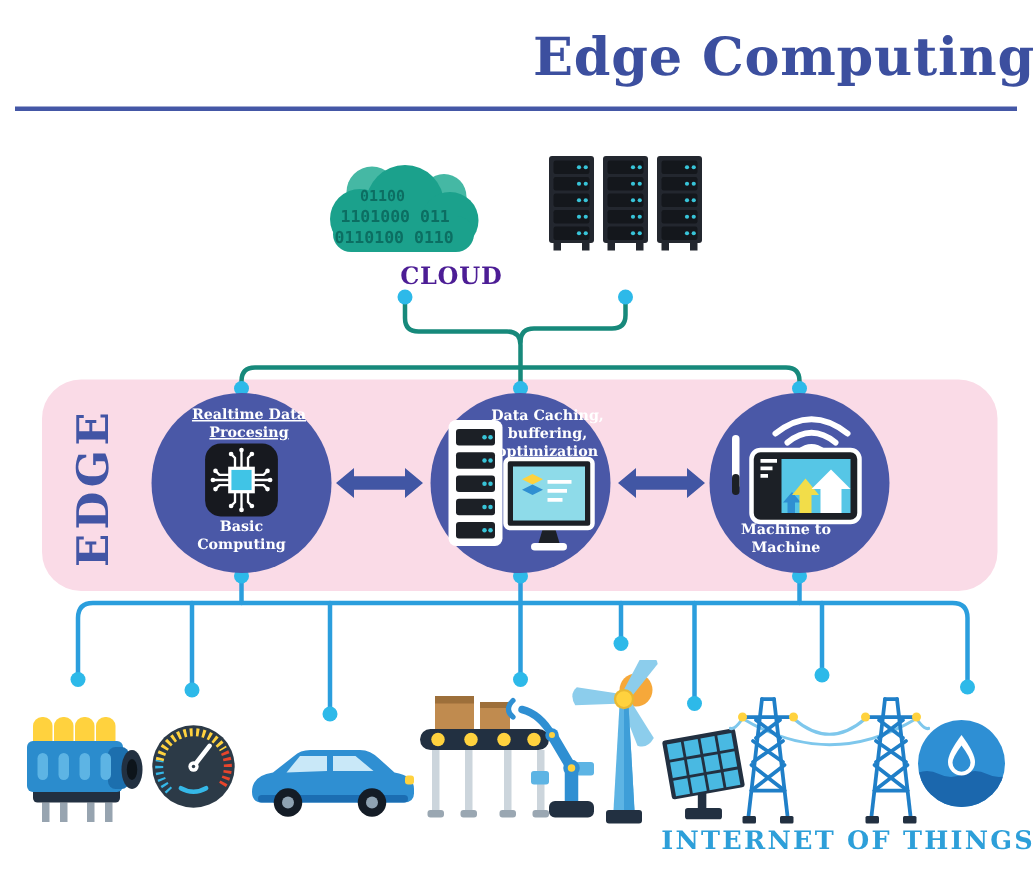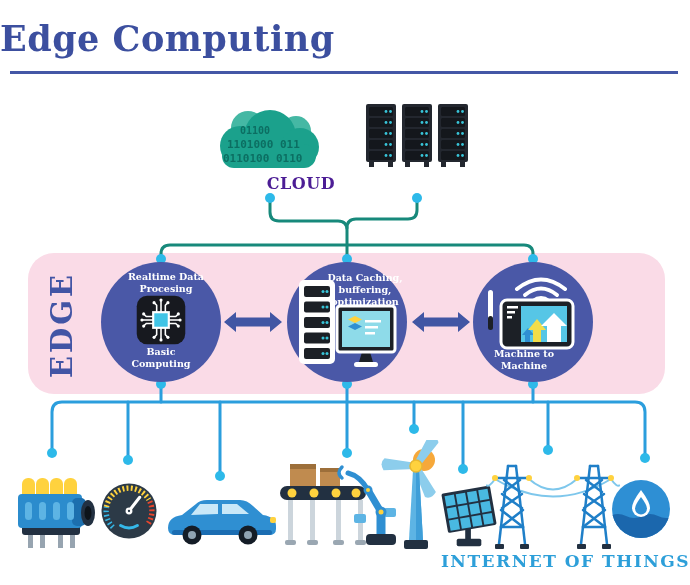--- a/index.html
+++ b/index.html
@@ -1,38 +1,38 @@
 <!DOCTYPE html>
 <html><head>
 <meta charset="utf-8">
 <style>
   html,body{margin:0;padding:0;background:#fff;}
   .canvas{position:relative;width:690px;height:585px;background:#ffffff;overflow:hidden;
           font-family:"DejaVu Serif", serif;}
-  .title{position:absolute;top:18px;left:0;right:0;text-align:left;
+  .title{position:absolute;top:18px;left:0;right:0;text-align:right;
          font-size:35px;font-weight:bold;color:#3c4f9f;letter-spacing:0.5px;}
   .title-rule{position:absolute;top:71px;left:10px;width:668px;height:3px;background:#4457a6;}
   .sky-label{position:absolute;font-weight:bold;font-size:16px;color:#4c1d95;
              text-align:right;letter-spacing:0.5px;font-family:"DejaVu Serif",serif;}
   .cloud-label{left:205px;top:174px;width:130px;}
   .dc-label{left:342px;top:174px;width:150px;}
   .icon-abs{position:absolute;}
   .band{position:absolute;left:28px;top:253px;width:637px;height:141px;
         background:#fadbe7;border-radius:26px;z-index:1;}
   .connectors{position:absolute;left:0;top:0;width:690px;height:585px;z-index:2;}
   .edge-label-wrap{position:absolute;left:30px;top:256px;width:64px;height:138px;
         display:flex;align-items:center;justify-content:center;z-index:3;}
   .edge-label-wrap span{transform:rotate(-90deg);font-size:29px;font-weight:bold;
         color:#4255a5;letter-spacing:3px;white-space:nowrap;}
   .node{position:absolute;top:262px;width:120px;height:120px;border-radius:50%;
         background:#4a58a7;z-index:3;}
   .node1{left:101px;} .node2{left:287px;} .node3{left:473px;}
   .node-label{position:absolute;color:#ffffff;font-weight:bold;font-size:9.5px;
         line-height:1.25;text-align:center;font-family:"DejaVu Serif",serif;}
-  .n1-top{top:9px;left:24px;right:14px;}
+  .n1-top{top:9px;left:24px;right:14px;text-decoration:underline;}
   .n1-bottom{bottom:12px;left:26px;right:26px;}
   .n2-label{top:10px;right:2px;width:80px;}
   .n3-label{bottom:10px;left:18px;right:36px;}
   .node-icon{position:absolute;}
   .arrow{position:absolute;top:309px;width:58px;height:26px;z-index:3;}
   .arrow-left{left:224px;} .arrow-right{left:412px;}
   .iot{position:absolute;z-index:3;}
   .iot-label{position:absolute;top:551px;left:0;right:0;text-align:right;
         font-weight:bold;font-size:17px;color:#2d9fd9;letter-spacing:1.5px;z-index:3;}
   .binary{font-family:"DejaVu Sans Mono",monospace;font-weight:bold;}

